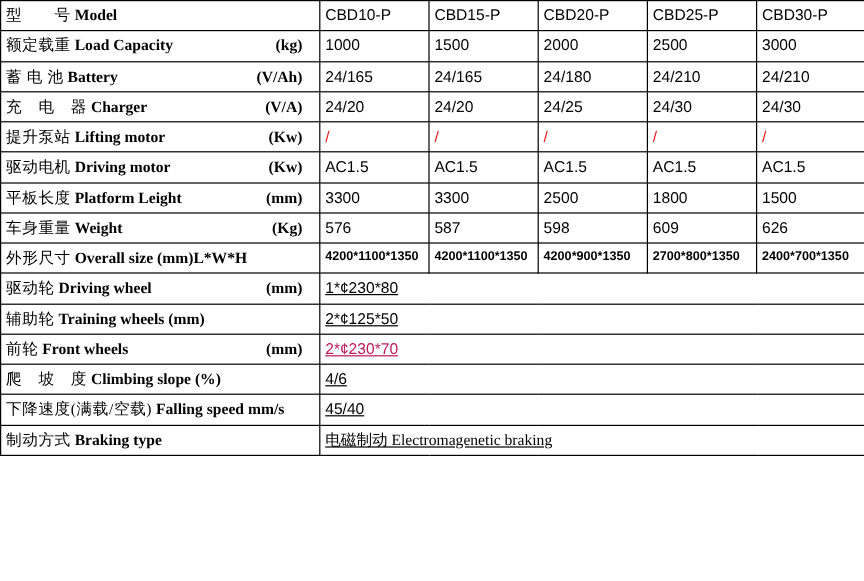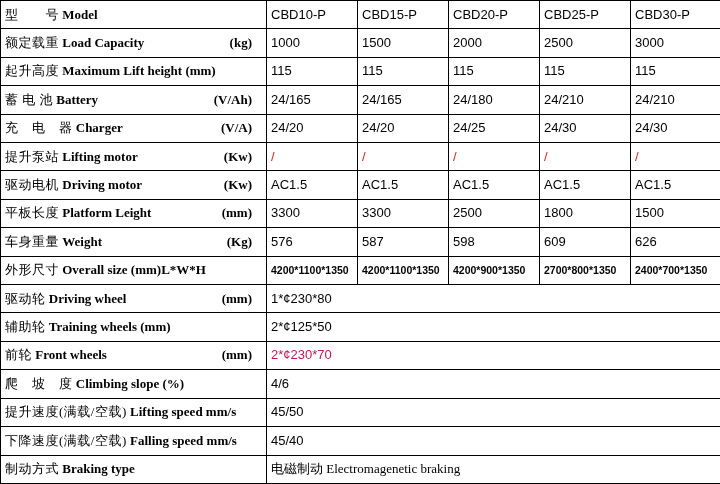--- a/index.html
+++ b/index.html
@@ -10,21 +10,21 @@
   body {
     width: 720px;
     height: 484px;
     font-family: "Liberation Serif", serif;
     color: #000000;
     overflow: hidden;
   }
   table.spec {
     border-collapse: collapse;
     width: 720px;
-    height: 484px;
+    height: 380px;
     table-layout: fixed;
   }
   table.spec td {
     border: 1px solid #000000;
     padding: 0 4px;
     font-size: 13px;
     line-height: 1.1;
     vertical-align: middle;
     overflow: hidden;
     white-space: nowrap;
@@ -61,20 +61,21 @@
     margin-left: 46px;
   }
   .val.red { color: #e8191b; }
   .val.small {
     font-size: 10.5px;
     font-weight: bold;
   }
   .merged {
     font-family: "Liberation Sans", sans-serif;
     font-size: 12.5px;
+    text-decoration: underline;
   }
   .merged.red { color: #be185d; font-weight: normal; }
   .head-label .en { font-weight: bold; }
   .braking-text {
     font-family: "Liberation Serif", serif;
     font-size: 13px;
     margin-left: 44px;
   }
 </style>
 </head>
@@ -98,28 +99,20 @@
         <td class="val">CBD25-P</td>
         <td class="val">CBD30-P</td>
       </tr>
       <tr>
         <td class="label-cell"><span class="lbl"><span class="cn">额定载重</span> <span class="en">Load Capacity</span></span><span class="unit">(kg)</span></td>
         <td class="val">1000</td>
         <td class="val">1500</td>
         <td class="val">2000</td>
         <td class="val">2500</td>
         <td class="val">3000</td>
-      </tr>
-      <tr>
-        <td class="label-cell"><span class="lbl"><span class="cn">起升高度</span> <span class="en">Maximum Lift height (mm)</span></span></td>
-        <td class="val">115</td>
-        <td class="val">115</td>
-        <td class="val">115</td>
-        <td class="val">115</td>
-        <td class="val">115</td>
       </tr>
       <tr>
         <td class="label-cell"><span class="lbl"><span class="cn">蓄 电 池</span> <span class="en">Battery</span></span><span class="unit">(V/Ah)</span></td>
         <td class="val">24/165</td>
         <td class="val">24/165</td>
         <td class="val">24/180</td>
         <td class="val">24/210</td>
         <td class="val">24/210</td>
       </tr>
       <tr>
@@ -180,24 +173,20 @@
       </tr>
       <tr>
         <td class="label-cell"><span class="lbl"><span class="cn">前轮</span> <span class="en">Front wheels</span></span><span class="unit">(mm)</span></td>
         <td colspan="5" class="merged red">2*¢230*70</td>
       </tr>
       <tr>
         <td class="label-cell"><span class="lbl"><span class="cn">爬　坡　度</span> <span class="en">Climbing slope (%)</span></span></td>
         <td colspan="5" class="merged">4/6</td>
       </tr>
       <tr>
-        <td class="label-cell"><span class="lbl"><span class="cn">提升速度(满载/空载)</span> <span class="en">Lifting speed mm/s</span></span></td>
-        <td colspan="5" class="merged">45/50</td>
-      </tr>
-      <tr>
         <td class="label-cell"><span class="lbl"><span class="cn">下降速度(满载/空载)</span> <span class="en">Falling speed mm/s</span></span></td>
         <td colspan="5" class="merged">45/40</td>
       </tr>
       <tr>
         <td class="label-cell"><span class="lbl"><span class="cn">制动方式</span> <span class="en">Braking type</span></span></td>
         <td colspan="5" class="merged braking-text">电磁制动 Electromagenetic braking</td>
       </tr>
     </tbody>
 </table>
 

